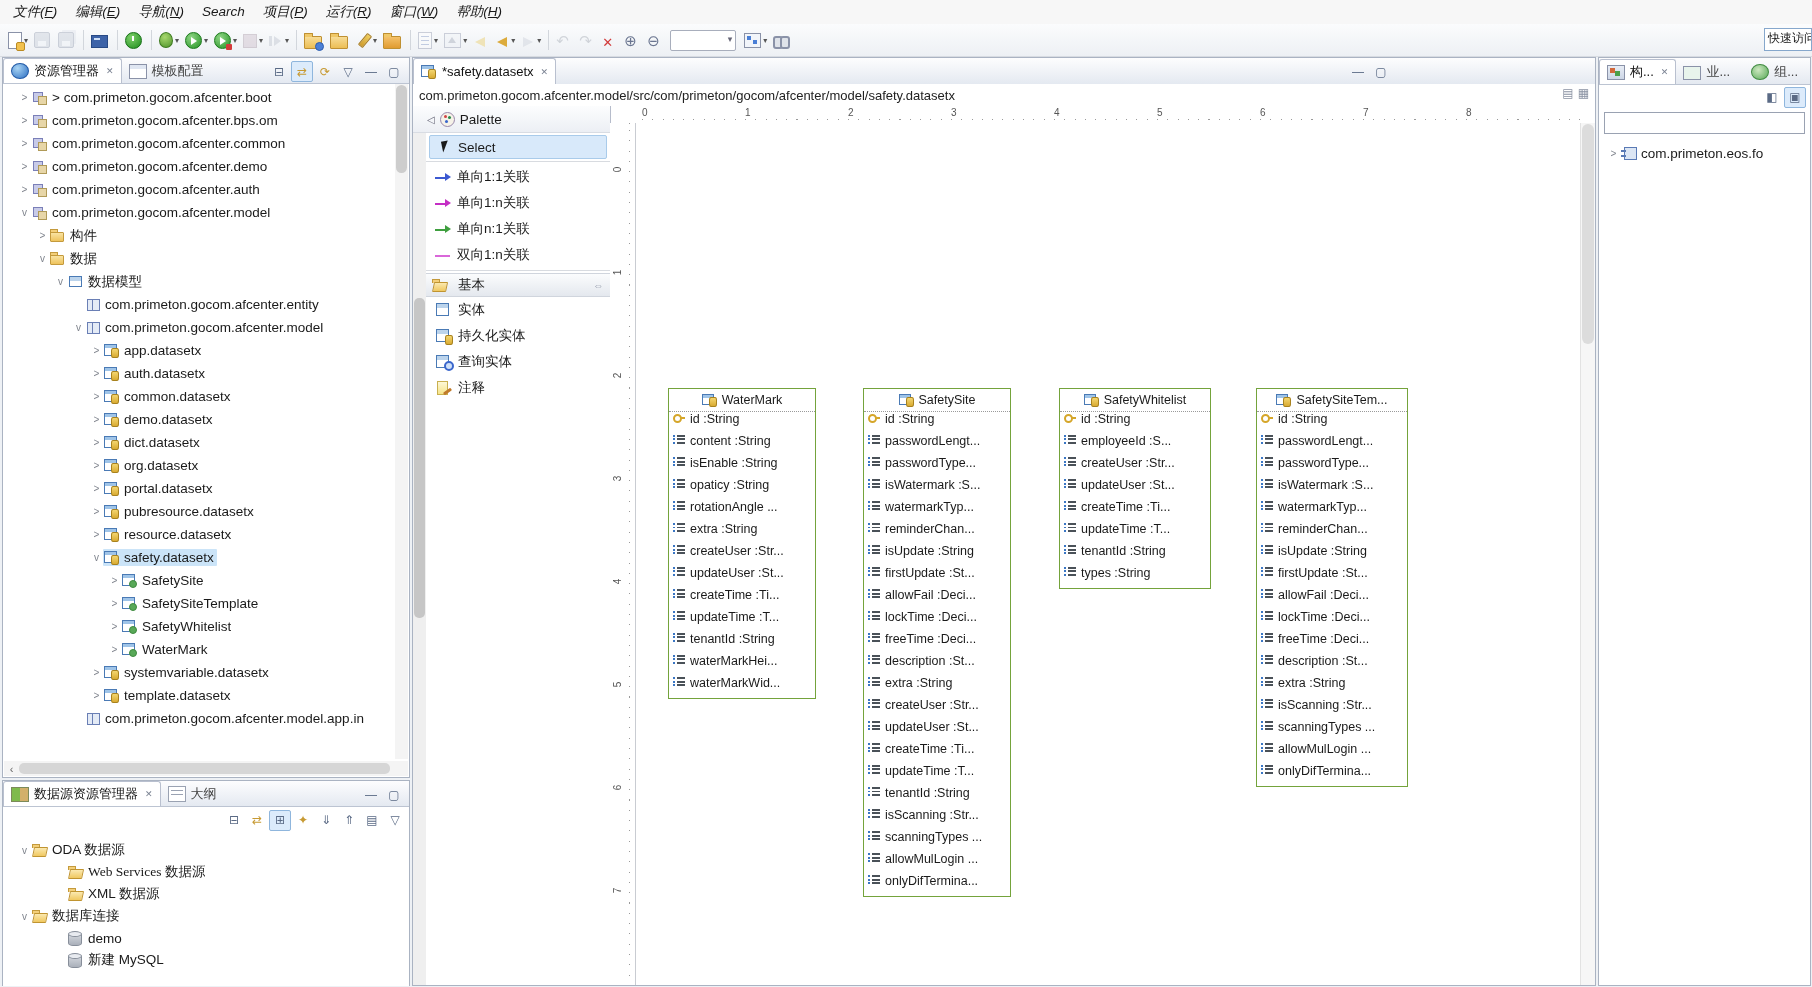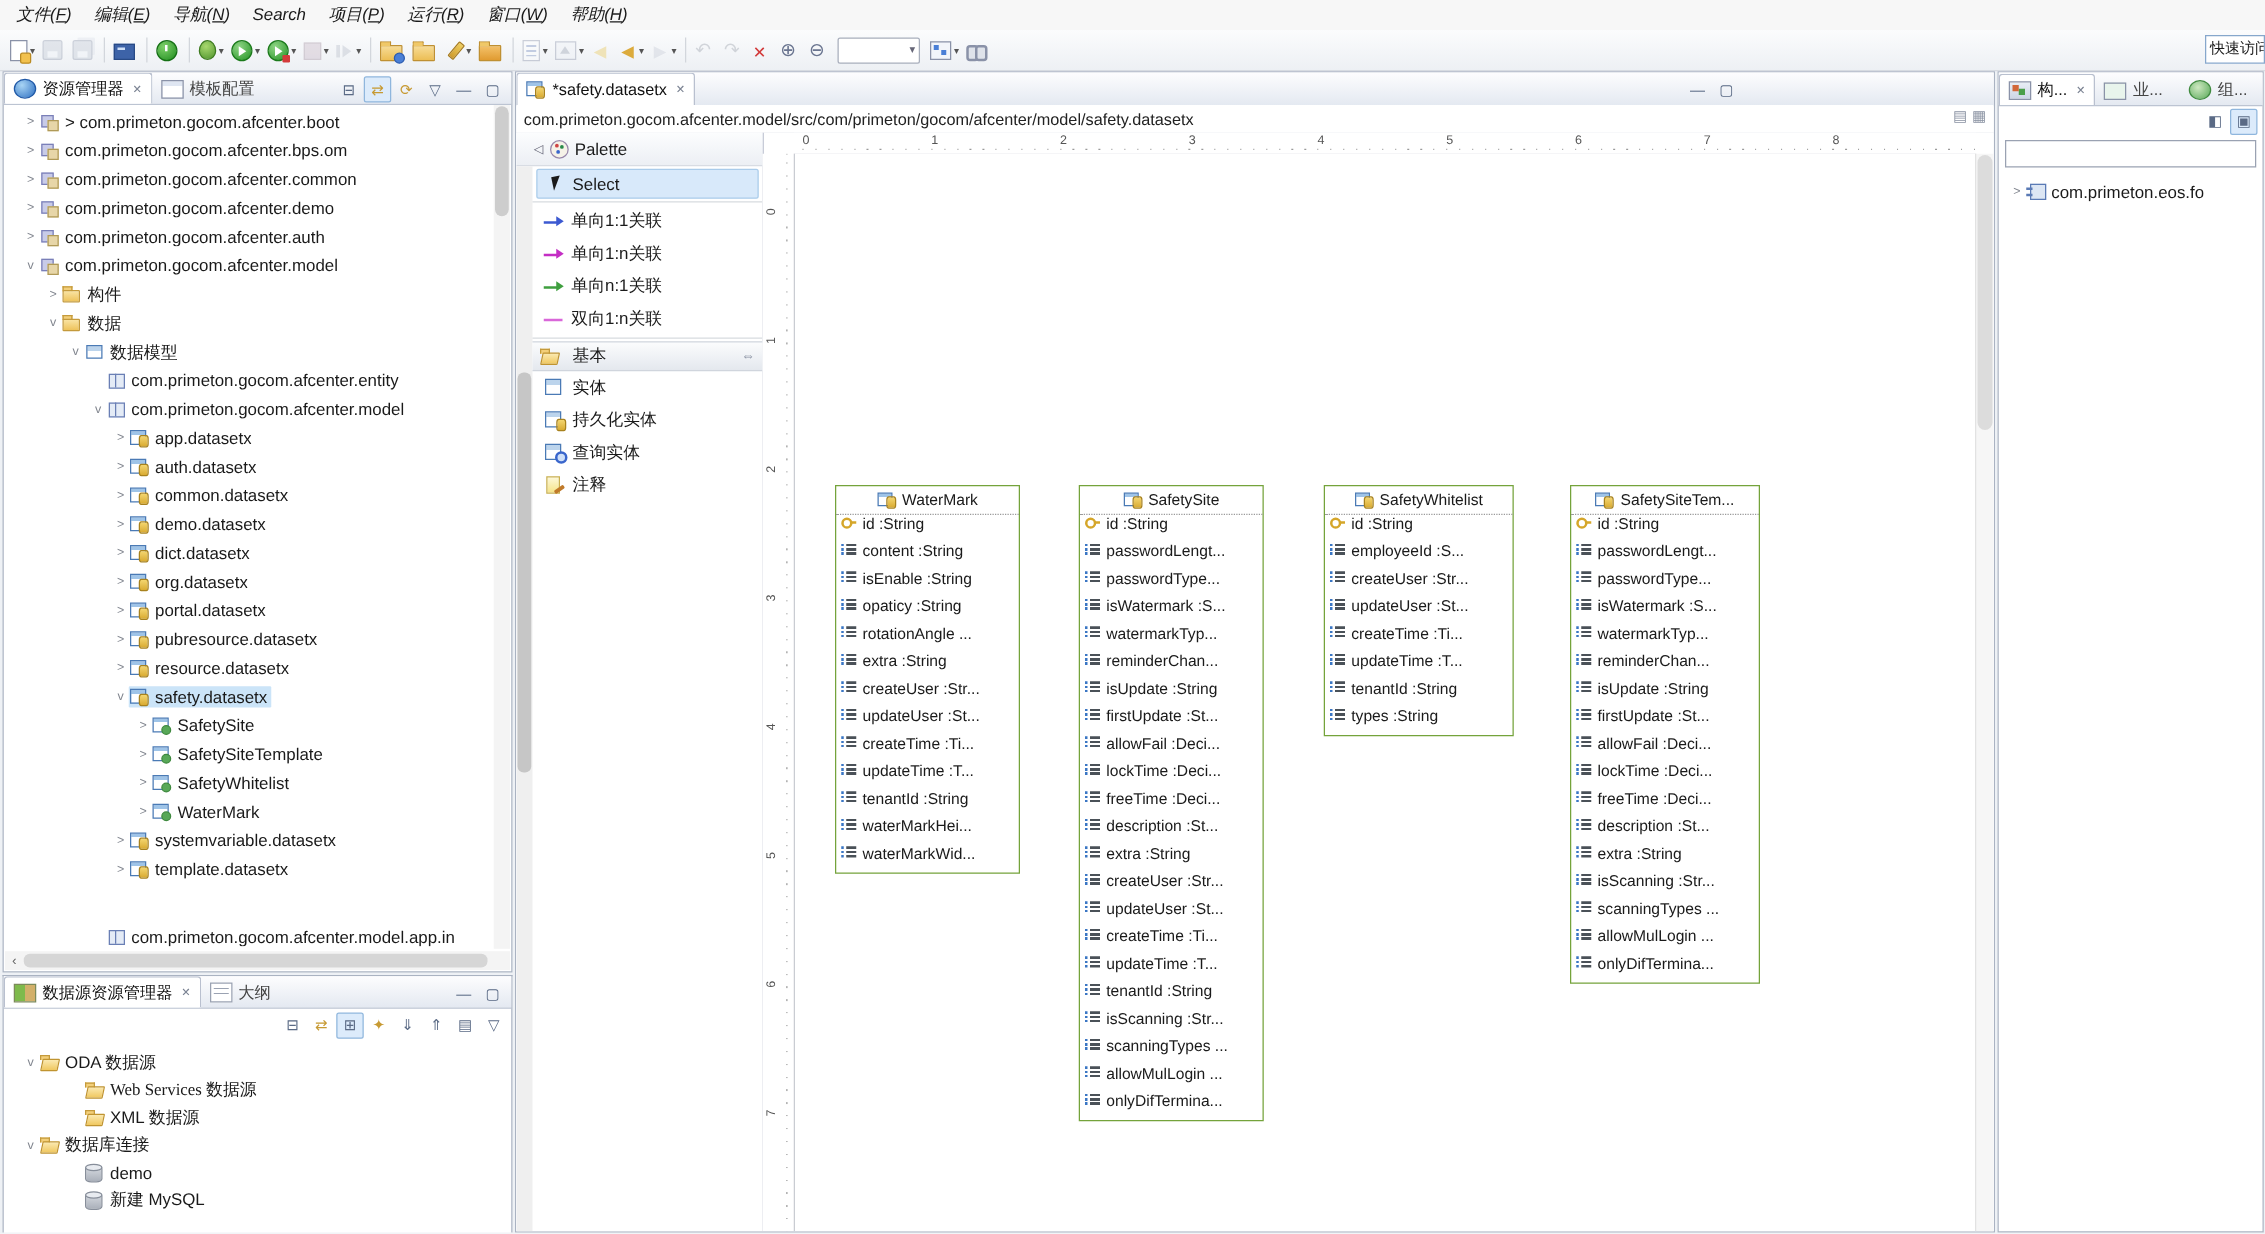--- a/index.html
+++ b/index.html
@@ -544,21 +544,21 @@
           <span class="txt">systemvariable.datasetx</span>
         </span>
       </div>
       <div class="trow" style="padding-left: 86px;">
         <span class="exp">&gt;</span>
         <span class="lab">
           <span class="ic ic-dsx"></span>
           <span class="txt">template.datasetx</span>
         </span>
       </div>
-      <div class="trow" style="padding-left: 68px; margin-top: 31px;">
+      <div class="trow" style="padding-left: 68px;">
         <span class="exp"></span>
         <span class="lab">
           <span class="ic ic-pkg"></span>
           <span class="txt">com.primeton.gocom.afcenter.model.app.in</span>
         </span>
       </div>
     </div>
   <div class="vsb">
       <div class="thumb"></div>
     </div>

